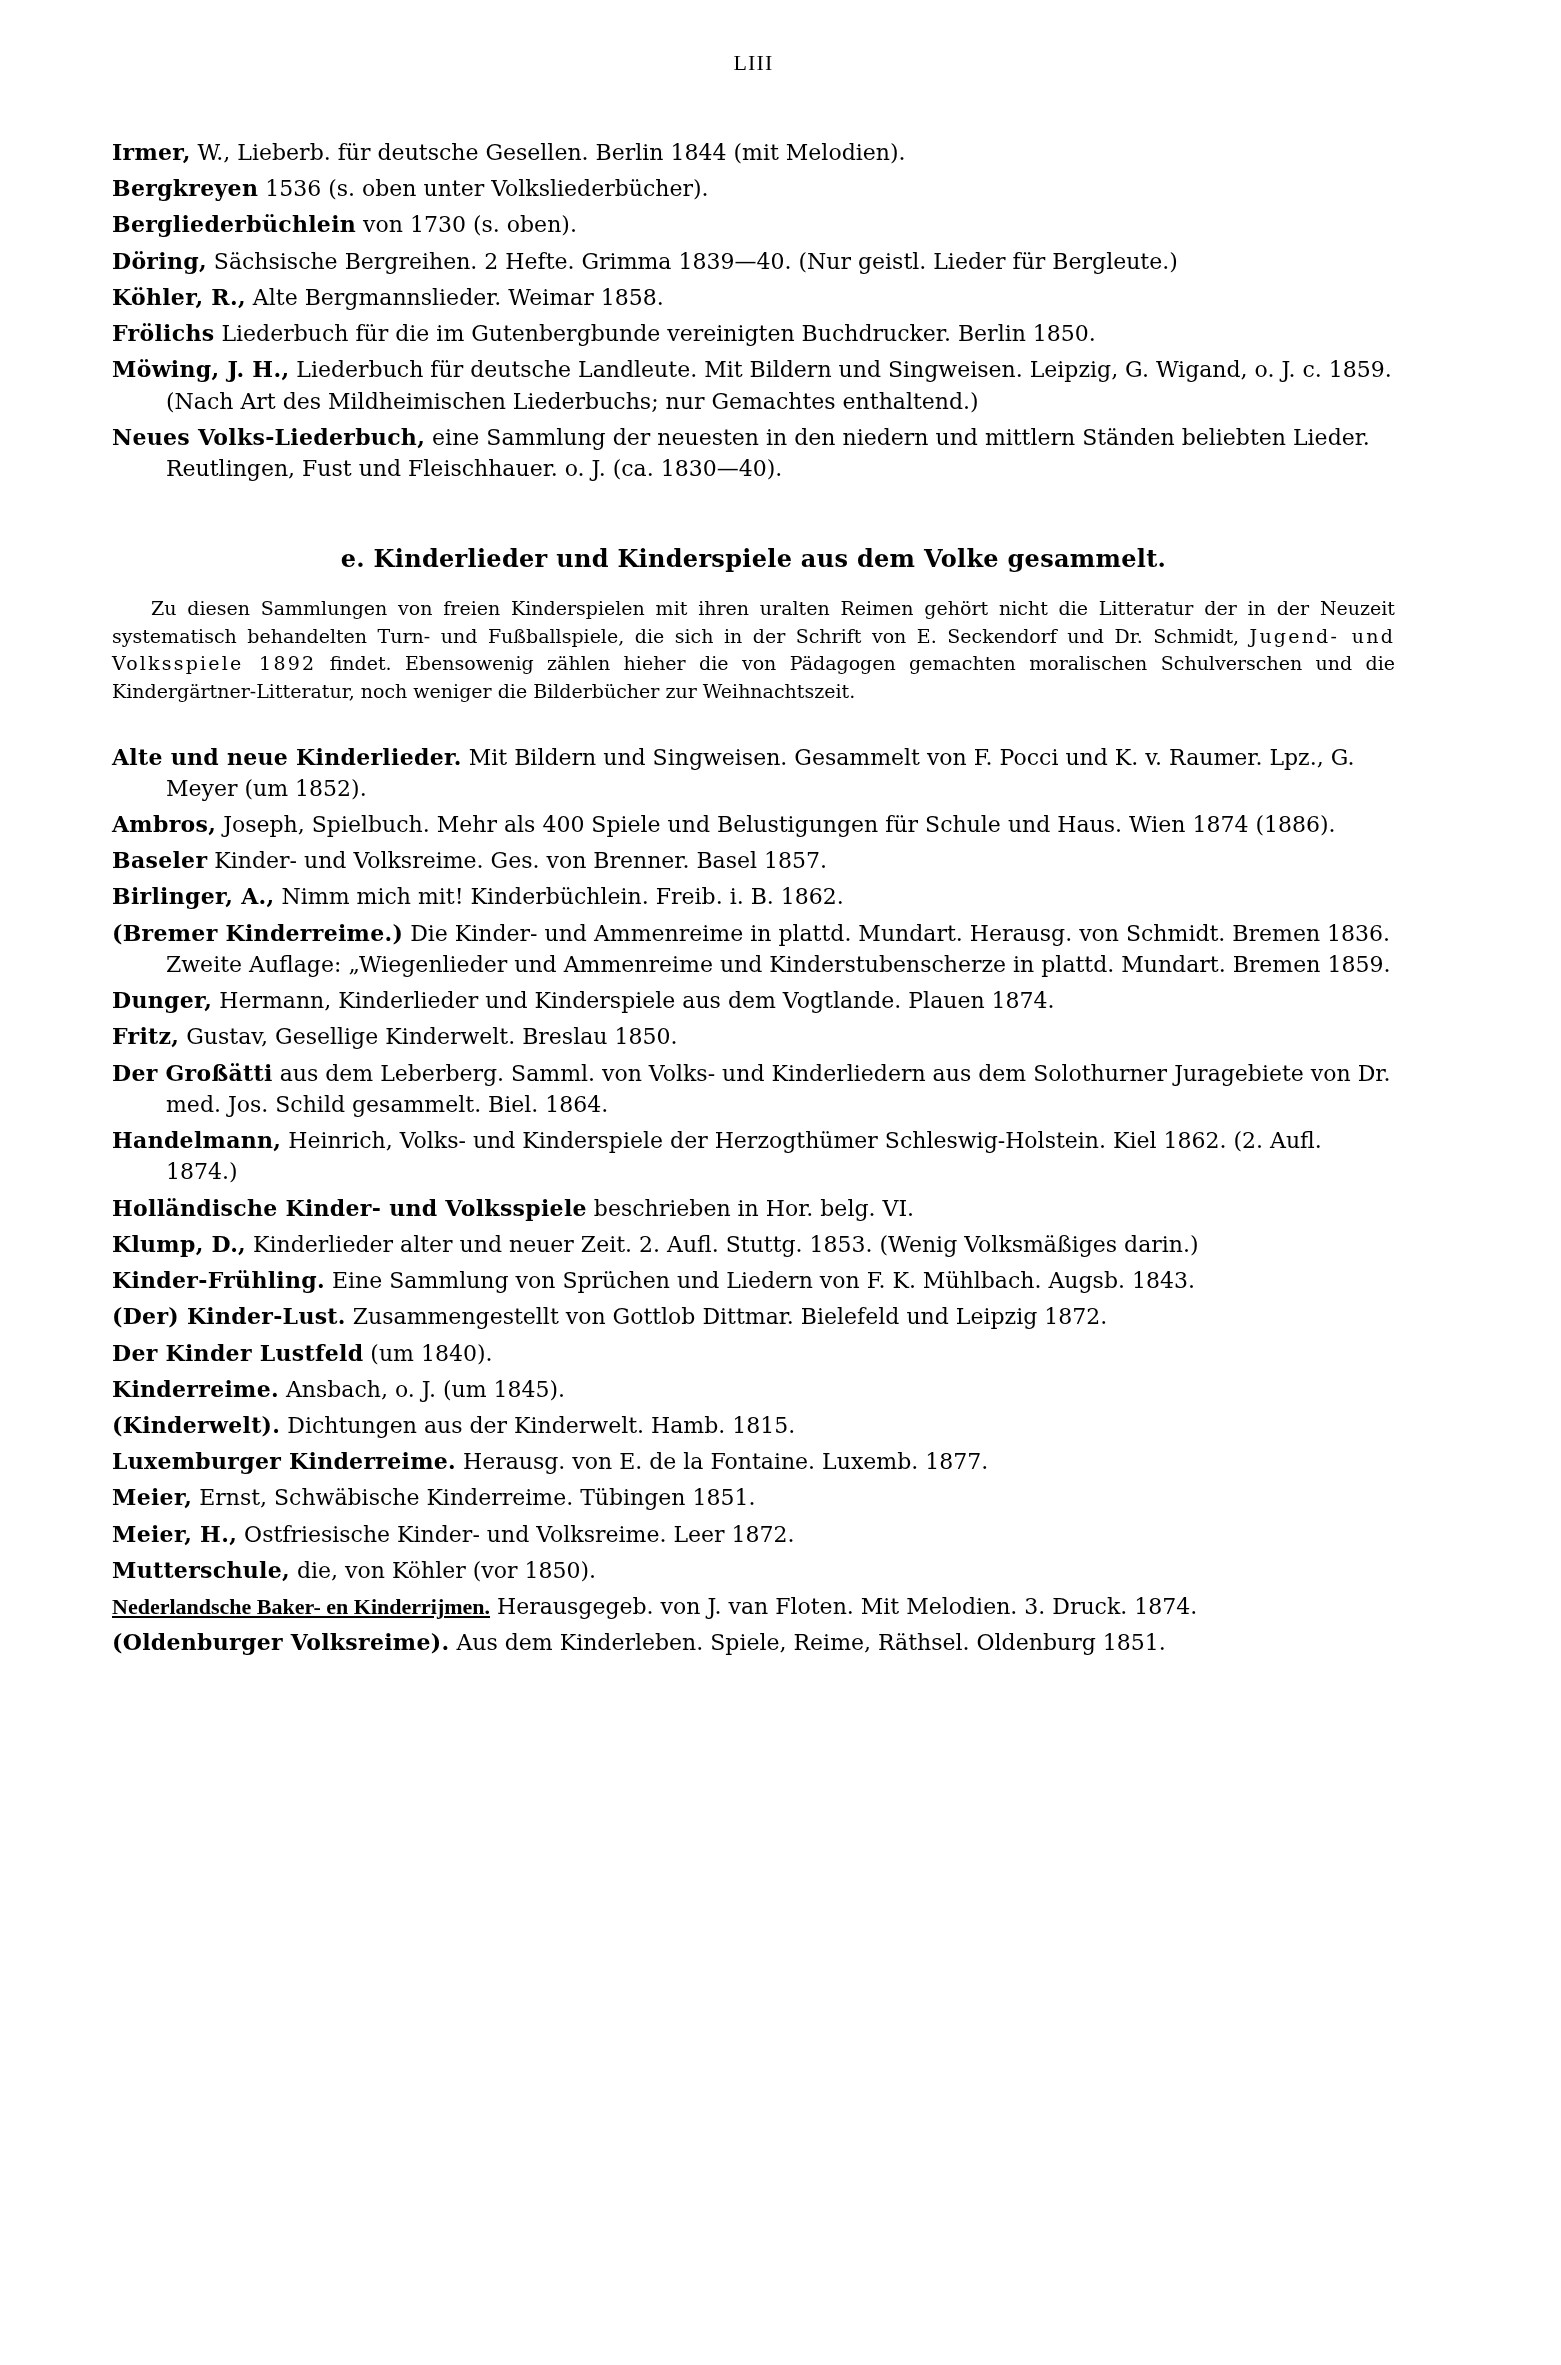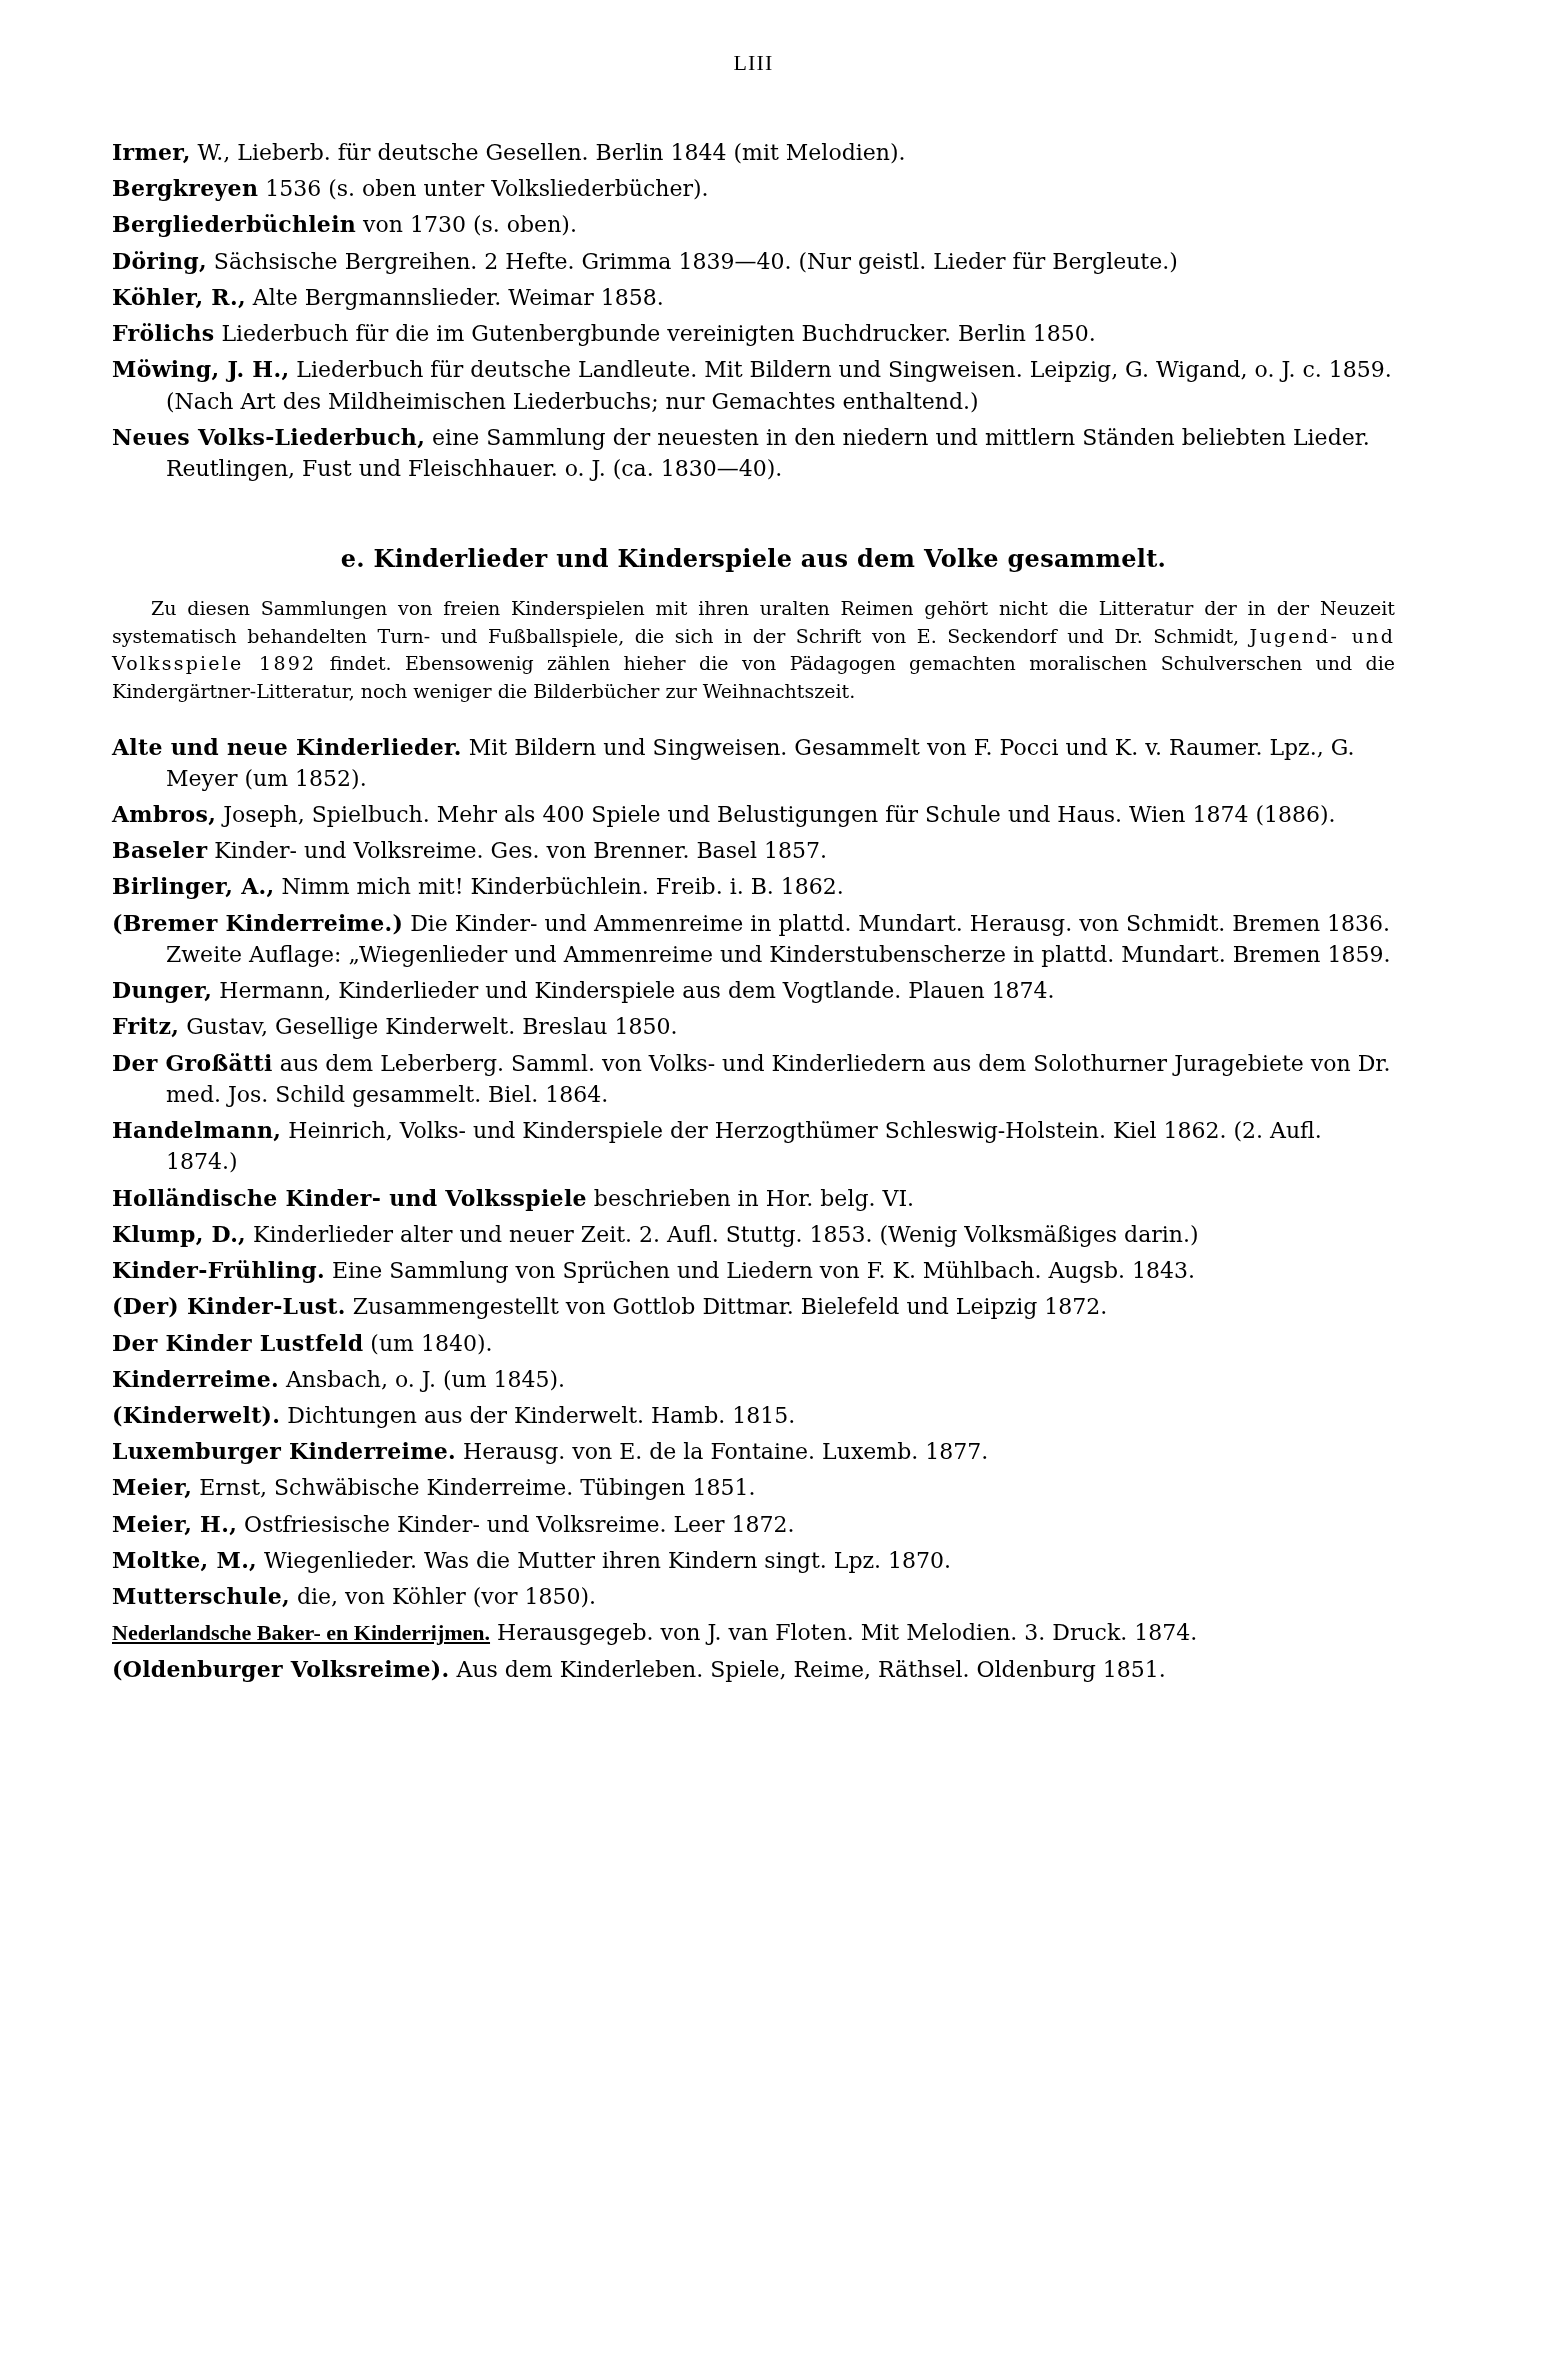--- a/index.html
+++ b/index.html
@@ -52,21 +52,21 @@
     text-align: center;
     font-weight: bold;
     font-size: 24px;
     margin: 60px 0 22px 0;
     letter-spacing: 0.3px;
   }
   .para {
     font-size: 19px;
     line-height: 1.45;
     text-align: justify;
-    margin-bottom: 26px;
+    margin-bottom: 36px;
   }
   .para .ind {
     display: inline-block;
     width: 39px;
   }
   .sp { letter-spacing: 2.2px; }
 </style>
 </head>
 <body>
 
@@ -102,20 +102,19 @@
       <div class="entry"><span class="hang lead">Holländische Kinder- und Volksspiele</span><span> beschrieben in Hor. belg. VI.</span></div>
       <div class="entry"><span class="hang lead">Klump, D.,</span><span> Kinderlieder alter und neuer Zeit.  2. Aufl.  Stuttg. 1853.  (Wenig Volksmäßiges darin.)</span></div>
       <div class="entry"><span class="hang lead">Kinder-Frühling.</span><span>  Eine Sammlung von Sprüchen und Liedern von F. K. Mühlbach.  Augsb. 1843.</span></div>
       <div class="entry"><span class="hang lead">(Der) Kinder-Lust.</span><span>  Zusammengestellt von Gottlob Dittmar.  Bielefeld und Leipzig 1872.</span></div>
       <div class="entry"><span class="hang lead">Der Kinder Lustfeld</span><span> (um 1840).</span></div>
       <div class="entry"><span class="hang lead">Kinderreime.</span><span>  Ansbach, o. J. (um 1845).</span></div>
       <div class="entry"><span class="hang lead">(Kinderwelt).</span><span>  Dichtungen aus der Kinderwelt.  Hamb. 1815.</span></div>
       <div class="entry"><span class="hang lead">Luxemburger Kinderreime.</span><span>  Herausg. von E. de la Fontaine.  Luxemb. 1877.</span></div>
       <div class="entry"><span class="hang lead">Meier,</span><span> Ernst, Schwäbische Kinderreime.  Tübingen 1851.</span></div>
       <div class="entry"><span class="hang lead">Meier, H.,</span><span> Ostfriesische Kinder- und Volksreime.  Leer 1872.</span></div>
-      <div class="entry"><span class="hang lead">Moltke, M.,</span><span> Wiegenlieder.  Was die Mutter ihren Kindern singt.  Lpz. 1870.</span></div>
       <div class="entry"><span class="hang lead">Mutterschule,</span><span> die, von Köhler (vor 1850).</span></div>
       <div class="entry"><span class="hang leadroman">Nederlandsche Baker- en Kinderrijmen.</span><span>  Herausgegeb. von J. van Floten.  Mit Melodien.  3. Druck.  1874.</span></div>
       <div class="entry"><span class="hang lead">(Oldenburger Volksreime).</span><span>  Aus dem Kinderleben.  Spiele, Reime, Räthsel.  Oldenburg 1851.</span></div>
     </div>
 
 </div>
 
 
 </body></html>

